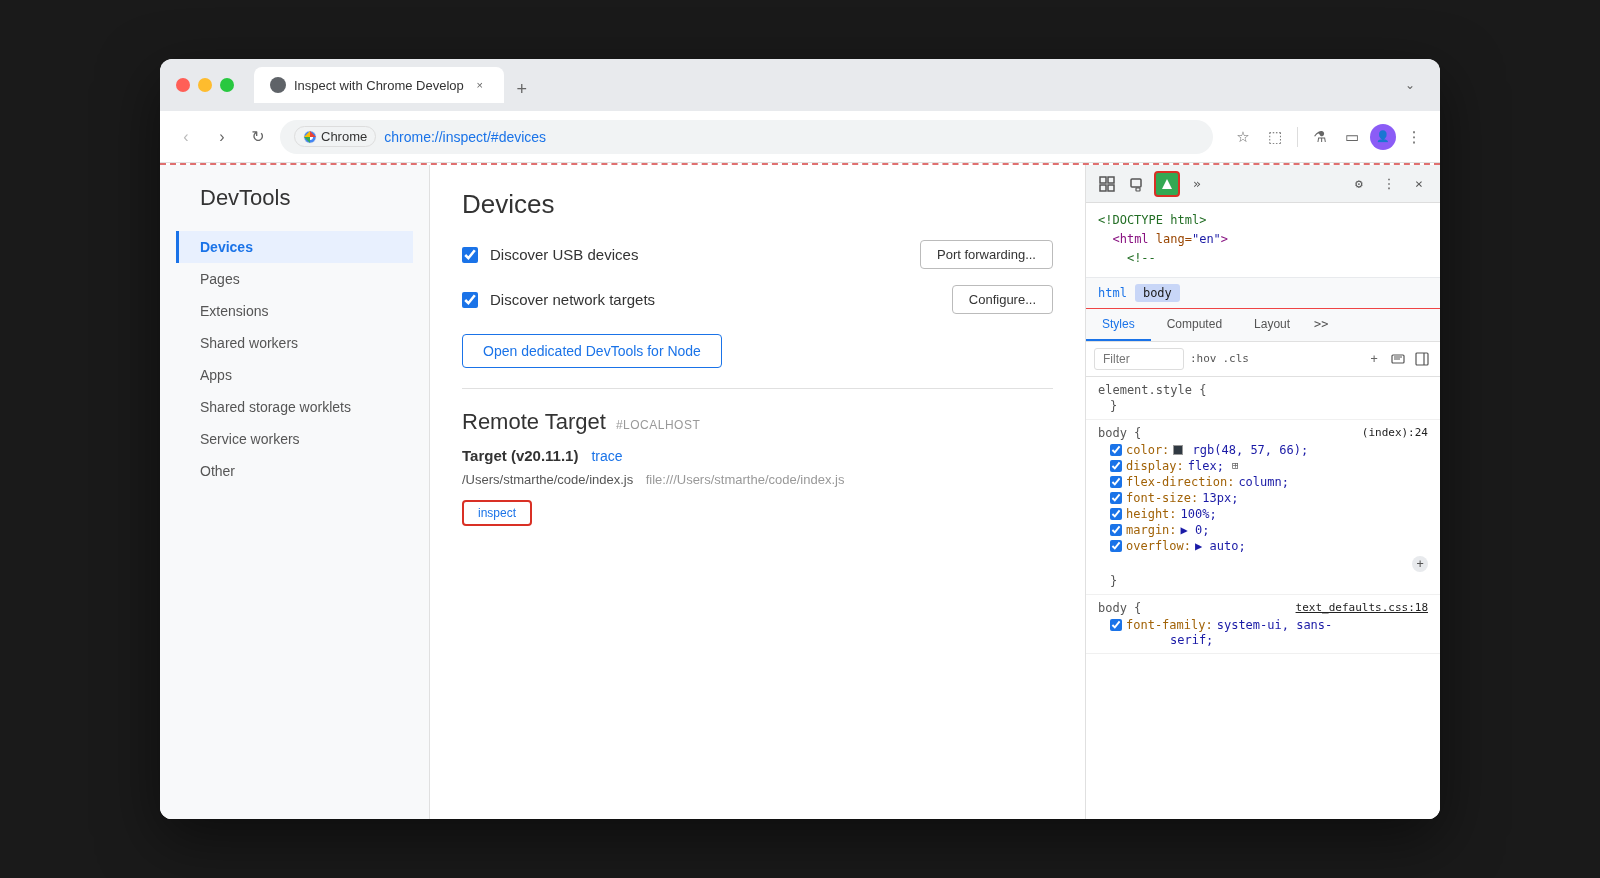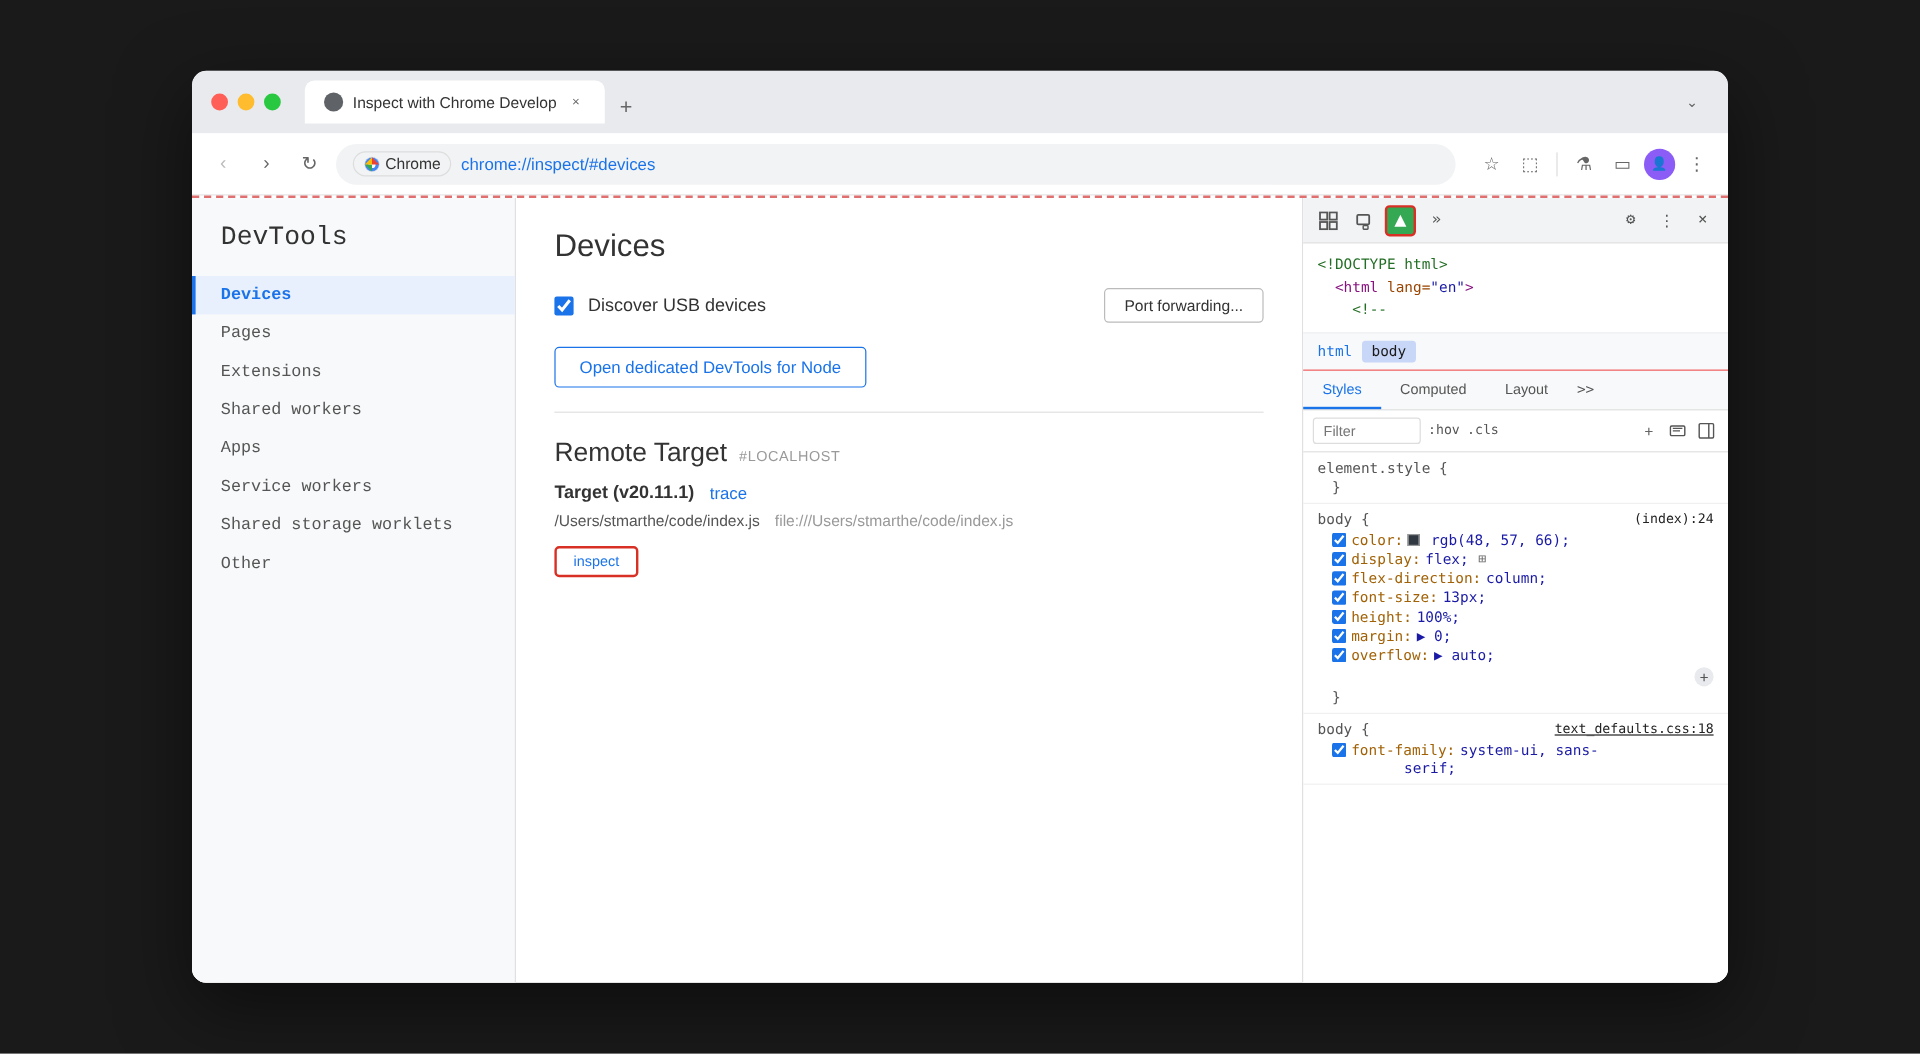--- a/index.html
+++ b/index.html
@@ -101,22 +101,21 @@
       background: #ffffff;
       overflow: hidden;
       border-top: 2px dashed #e07070;
     }
 
     
     .devtools-sidebar {
       width: 270px;
       background: #f8f9fa;
       border-right: 1px solid #e0e0e0;
-      padding: 20px 0;
-      font-family: Liberation Mono, monospace;
+      padding: 20px 16px;
     }
     .devtools-title {
       font-size: 22px;
       font-weight: 400;
       color: #333;
       padding: 0 24px 20px;
     }
     .sidebar-nav-item {
       padding: 8px 24px;
       font-size: 14px;
@@ -353,34 +352,39 @@
   <div class="main-area">
 
     <div class="devtools-sidebar">
       <div class="devtools-title">DevTools</div>
 
       <div class="sidebar-nav-item active">Devices</div>
       <div class="sidebar-nav-item">Pages</div>
       <div class="sidebar-nav-item">Extensions</div>
       <div class="sidebar-nav-item">Shared workers</div>
       <div class="sidebar-nav-item">Apps</div>
+      <div class="sidebar-nav-item">Shared storage worklets</div>
       <div class="sidebar-nav-item">Service workers</div>
-      <div class="sidebar-nav-item">Shared storage worklets</div>
       <div class="sidebar-nav-item">Other</div>
     </div>
 
     <div class="main-content">
       <div class="page-title">Devices</div>
 
       <div class="checkbox-row">
         <input type="checkbox" checked="" style="">
         <label class="checkbox-label">Discover USB devices</label>
         <button class="btn-outline">Port forwarding...</button>
       </div>
 
+      <div class="checkbox-row">
+        <input type="checkbox" checked="" style="">
+        <label class="checkbox-label">Discover network targets</label>
+        <button class="btn-outline">Configure...</button>
+      </div>
 
       <div style="margin: 12px 0; text-decoration: underline;">
         <a class="devtools-link-btn">Open dedicated DevTools for Node</a>
       </div>
 
       <div class="section-divider"></div>
 
       <div class="remote-target-header">
         <span>Remote Target</span>
         <span class="remote-target-sub">#LOCALHOST</span>

